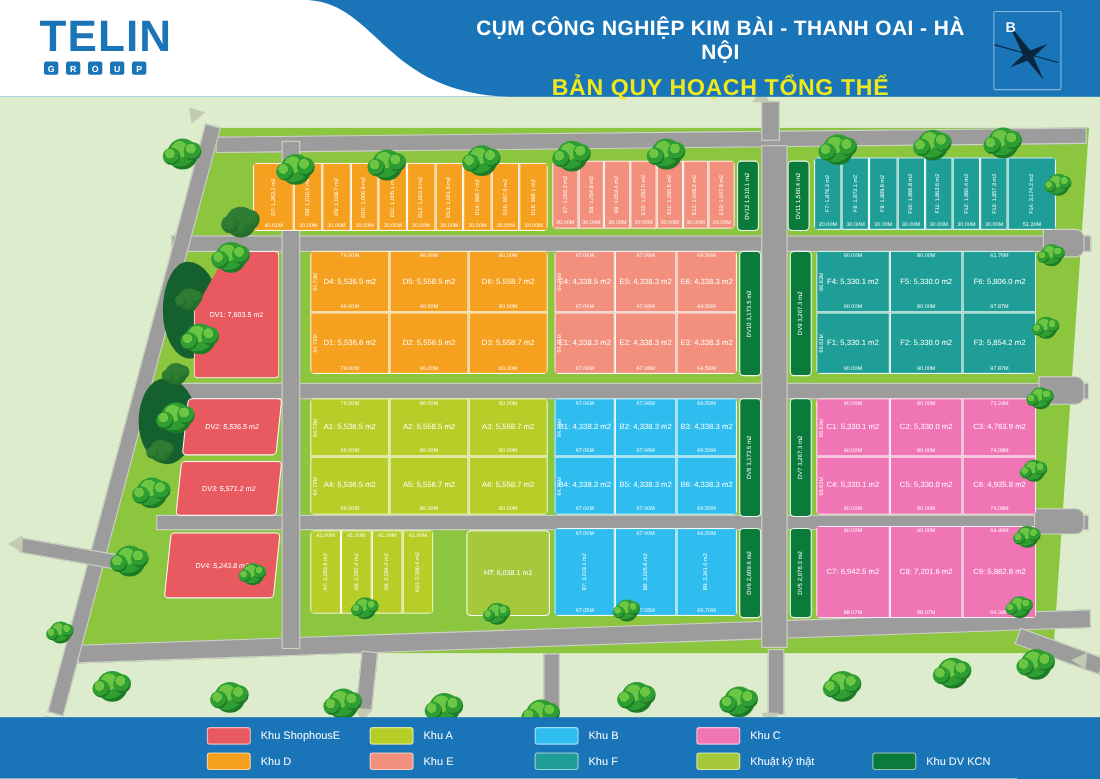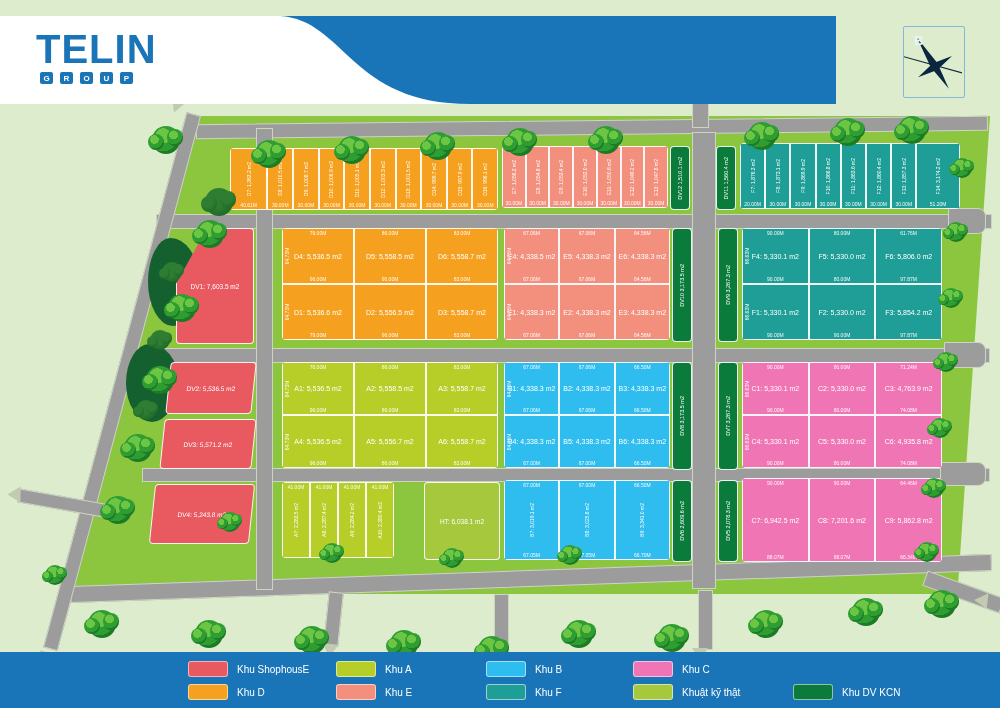--- a/index.html
+++ b/index.html
@@ -61,21 +61,21 @@
   #dv5{left:718px;top:480px;width:18px;height:80px}
   #dv6{left:672px;top:480px;width:18px;height:80px}
   #dv7{left:718px;top:362px;width:18px;height:106px}
   #dv8{left:672px;top:362px;width:18px;height:106px}
   #dv9{left:718px;top:228px;width:18px;height:112px}
   #dv10{left:672px;top:228px;width:18px;height:112px}
   #dv11{left:716px;top:146px;width:18px;height:62px}
   #dv12{left:670px;top:146px;width:18px;height:62px}
 
   
-  .header{position:absolute;left:0;top:16px;width:836px;height:88px;background:#1a74b8;z-index:10}
+  .header{position:absolute;left:0;top:0;width:1000px;height:88px;background:#1a74b8;z-index:10}
   .header svg.curve{position:absolute;left:0;top:0}
   .logo{position:absolute;left:36px;top:12px;z-index:11}
   .logo-main{font-size:40px;font-weight:bold;color:#1a74b8;letter-spacing:1px;line-height:42px}
   .logo-sub{display:flex;gap:7px;margin-top:2px;margin-left:4px}
   .logo-sub span{font-size:8px;font-weight:bold;color:#fff;background:#1a74b8;
                  width:13px;height:12px;display:flex;align-items:center;justify-content:center;border-radius:2px}
   .titles{position:absolute;left:430px;right:120px;top:16px;text-align:center;z-index:11}
   .t1{font-size:19px;font-weight:bold;color:#fff;letter-spacing:.4px}
   .t2{font-size:21px;font-weight:bold;color:#efe91c;margin-top:8px;letter-spacing:.6px}
   .compass{position:absolute;left:903px;top:10px;width:60px;height:70px;border:1px solid #86b6dc;
@@ -605,20 +605,22 @@
       <div class="logo-main">TELIN</div>
       <div class="logo-sub" id="logo-sub">
           <span>G</span>
           <span>R</span>
           <span>O</span>
           <span>U</span>
           <span>P</span>
         </div>
     </div>
     <div class="titles">
+      <div class="t1">CỤM CÔNG NGHIỆP KIM BÀI  - THANH OAI - HÀ NỘI</div>
+      <div class="t2">BẢN QUY HOẠCH TỔNG THỂ</div>
     </div>
     <div class="compass">
       <span class="b">B</span>
       <svg width="58" height="68" viewBox="0 0 58 68">
         <g transform="rotate(-32 30 38)">
           <polygon points="30,6 34,38 30,66 26,38" fill="#0b2740"></polygon>
           <polygon points="10,40 30,36 50,40 30,44" fill="#0b2740"></polygon>
           <line x1="8" y1="14" x2="50" y2="60" stroke="#0b2740" stroke-width="1"></line>
         </g>
       </svg>

